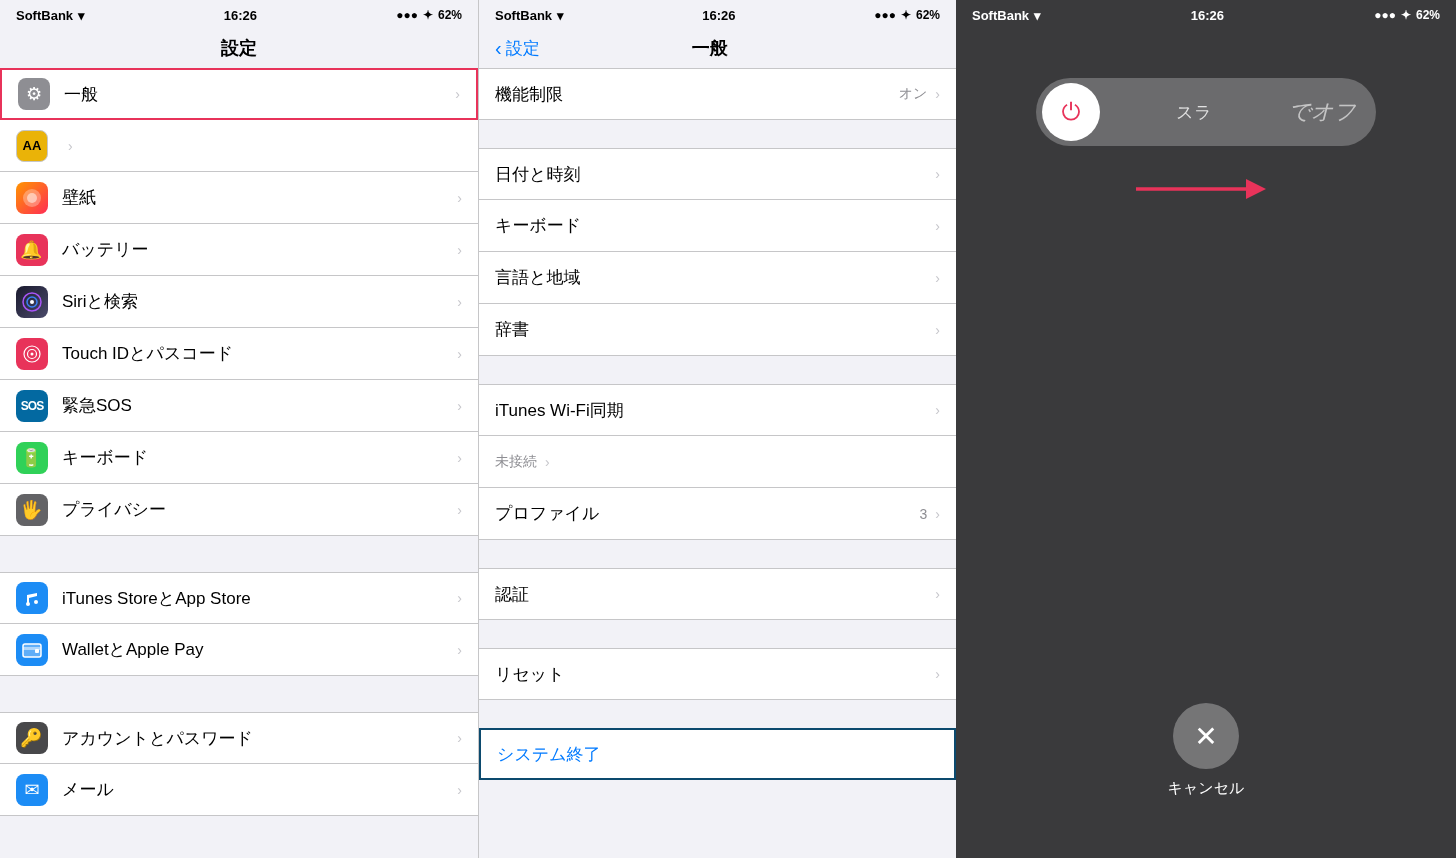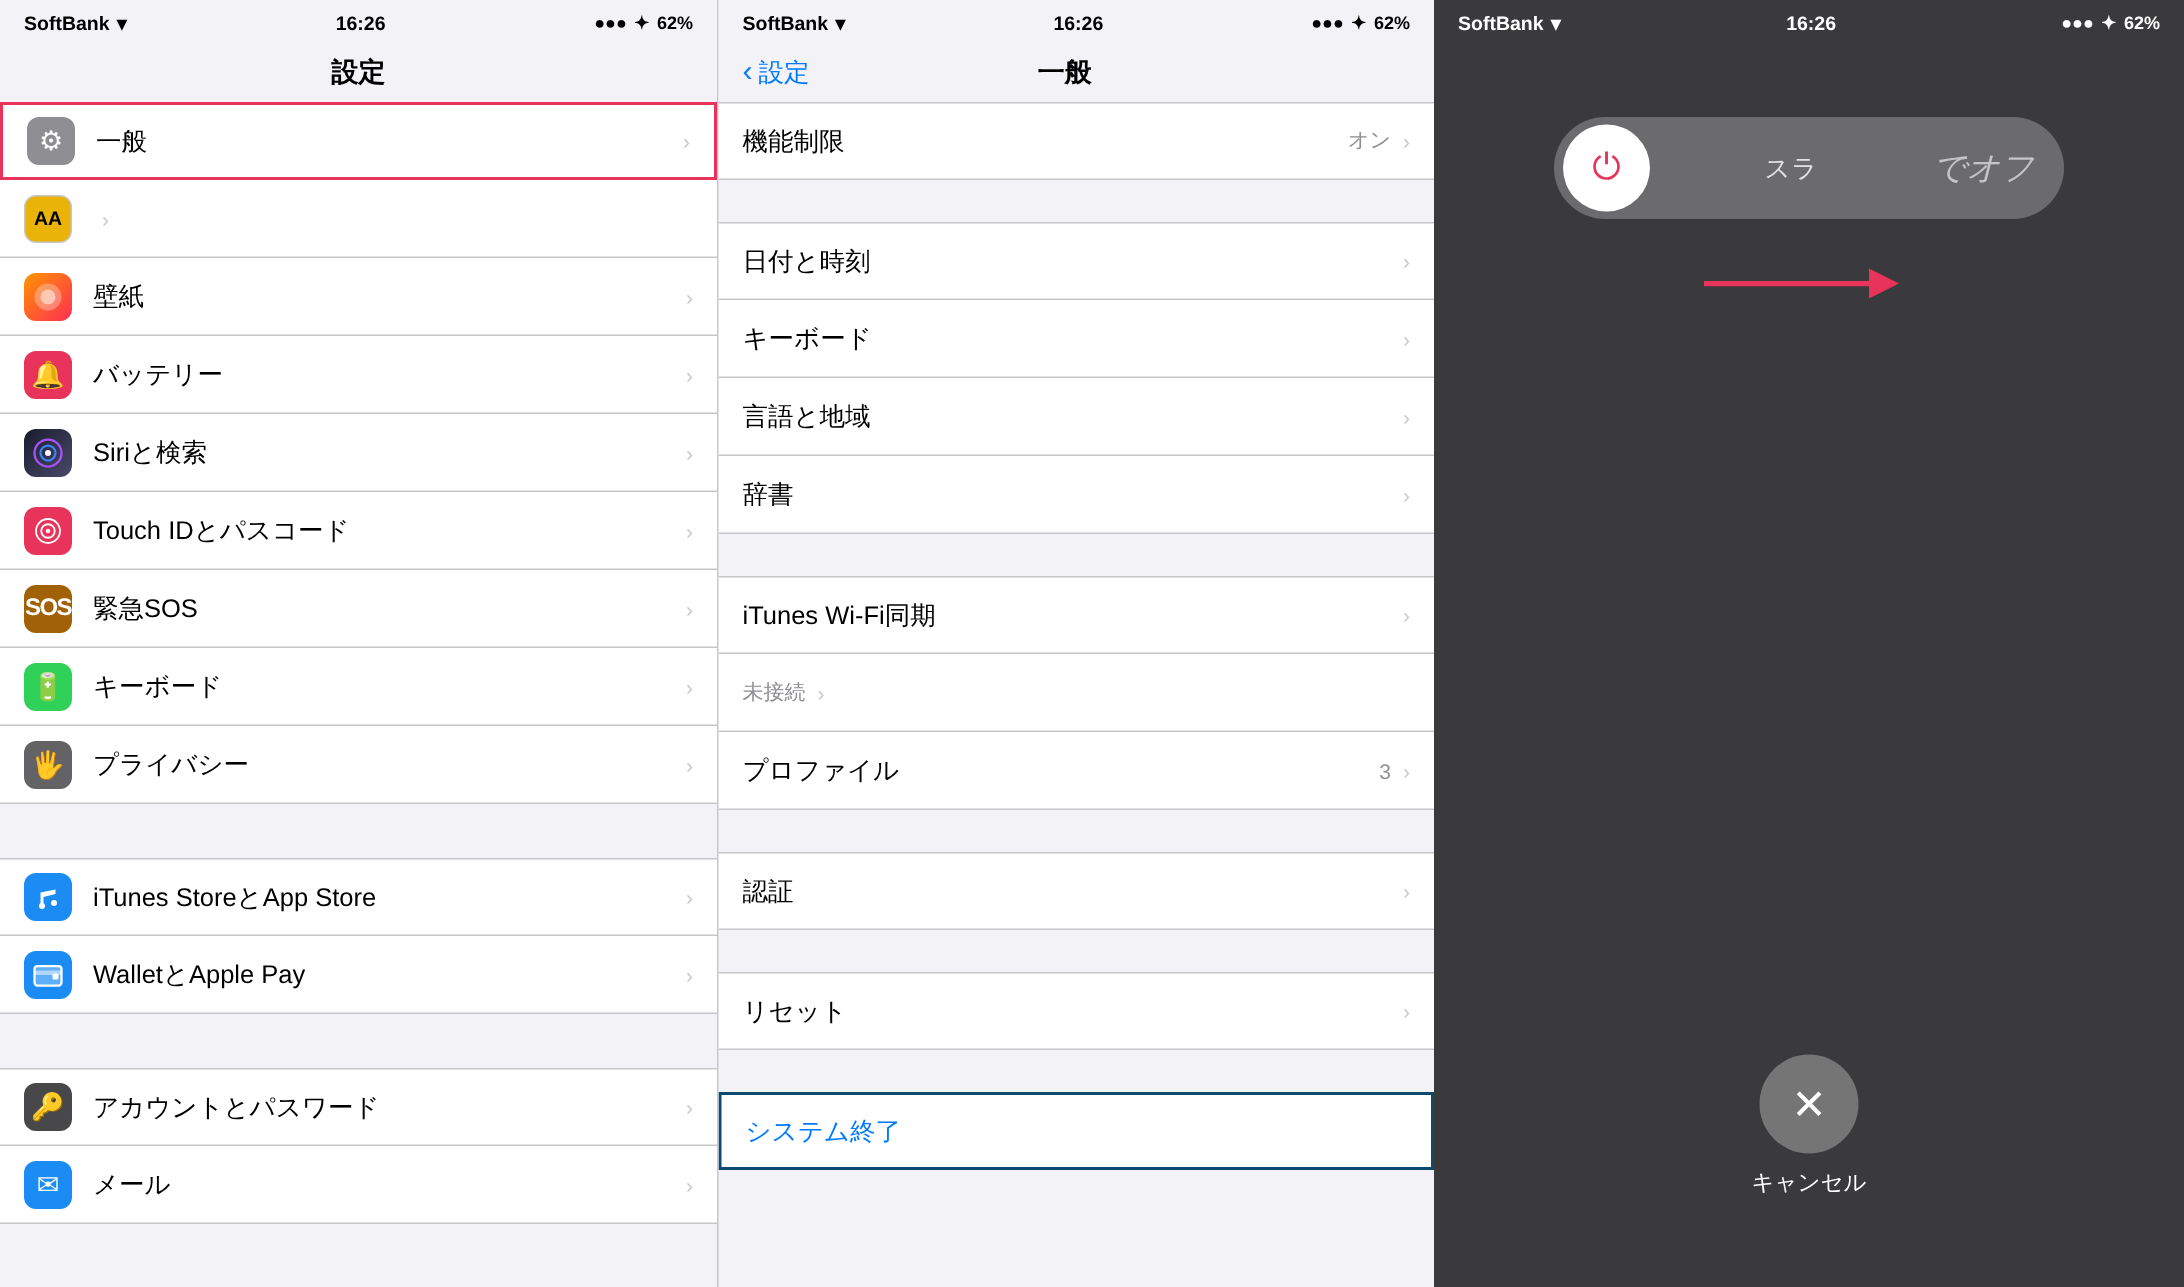--- a/index.html
+++ b/index.html
@@ -375,21 +375,21 @@
             <circle cx="11" cy="11" r="4.5" stroke="#fff" stroke-width="1.2"></circle>
             <circle cx="11" cy="11" r="1.5" fill="#fff"></circle>
             <path d="M11 3 Q11 3 11 3" stroke="#fff" stroke-width="1.2"></path>
           </svg>
         </div>
         <span class="settings-item-label">Touch IDとパスコード</span>
         <span class="settings-item-chevron">›</span>
       </div>
 
       <div class="settings-item">
-        <div class="settings-item-icon icon-sos" style="font-size:16px; font-weight:900; background:#a16207; letter-spacing:-1px;">SOS</div>
+        <div class="settings-item-icon icon-sos" style="font-size:12px; font-weight:900; background:#0369a1; letter-spacing:-1px;">SOS</div>
         <span class="settings-item-label">緊急SOS</span>
         <span class="settings-item-chevron">›</span>
       </div>
 
       <div class="settings-item">
         <div class="settings-item-icon" style="background:#30d158;">🔋</div>
         <span class="settings-item-label">キーボード</span>
         <span class="settings-item-chevron">›</span>
       </div>
 

